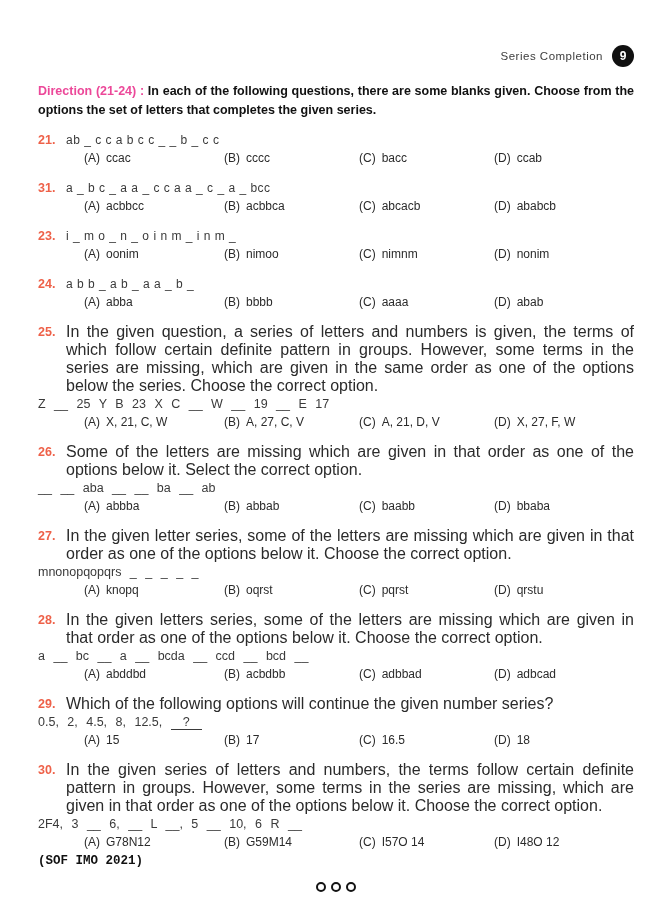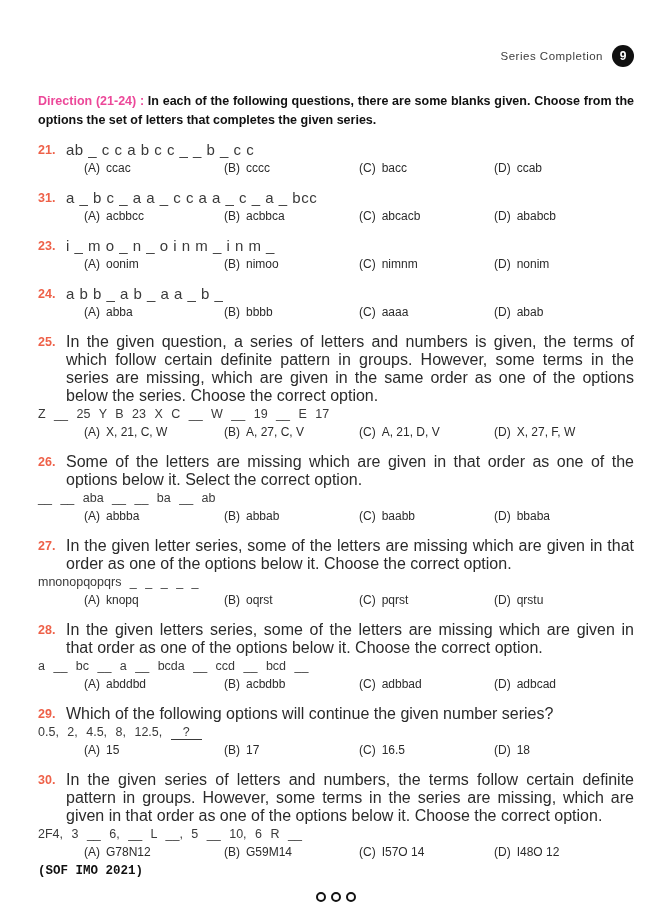--- a/index.html
+++ b/index.html
@@ -10,21 +10,21 @@
     width: 672px; height: 912px;
     margin: 0 auto;
     background: #ffffff;
     padding: 44px 38px 0 38px;
     overflow: hidden;
     color: #2b2b2b;
   }
   
   .header {
     display: flex; justify-content: flex-end; align-items: center;
-    gap: 9px; height: 24px; margin-bottom: 24px;
+    gap: 9px; height: 24px; margin-bottom: 14px;
   }
   .header-title { font-size: 11.5px; color: #3d3d3d; letter-spacing: 0.5px; }
   .chapter-badge {
     width: 22px; height: 22px; border-radius: 50%;
     background: #101010; color: #ffffff;
     display: flex; align-items: center; justify-content: center;
     font-size: 12px; font-weight: bold;
   }
   
   .direction {
@@ -34,21 +34,21 @@
   .direction-label { color: #ec4899; }
   
   .question { position: relative; padding-left: 28px; margin-bottom: 12px; }
   .q-num {
     position: absolute; left: 0; top: 0;
     font-size: 12.5px; font-weight: bold; color: #ee6149;
     line-height: 18px;
     text-align: right;
   }
   .q-series-inline {
-    font-size: 15px; line-height: 18px; color: #3a3a3a;
+    font-size: 12px; line-height: 18px; color: #3a3a3a;
     letter-spacing: 0.5px;
   }
   .q-text {
     font-size: 16px; line-height: 18px; text-align: justify; color: #2b2b2b; margin-top: 12px;
   }
   .series-line {
     margin-left: -28px;
     text-align: left;
     font-size: 12.5px; line-height: 18px; color: #3a3a3a;
     word-spacing: 5px;

